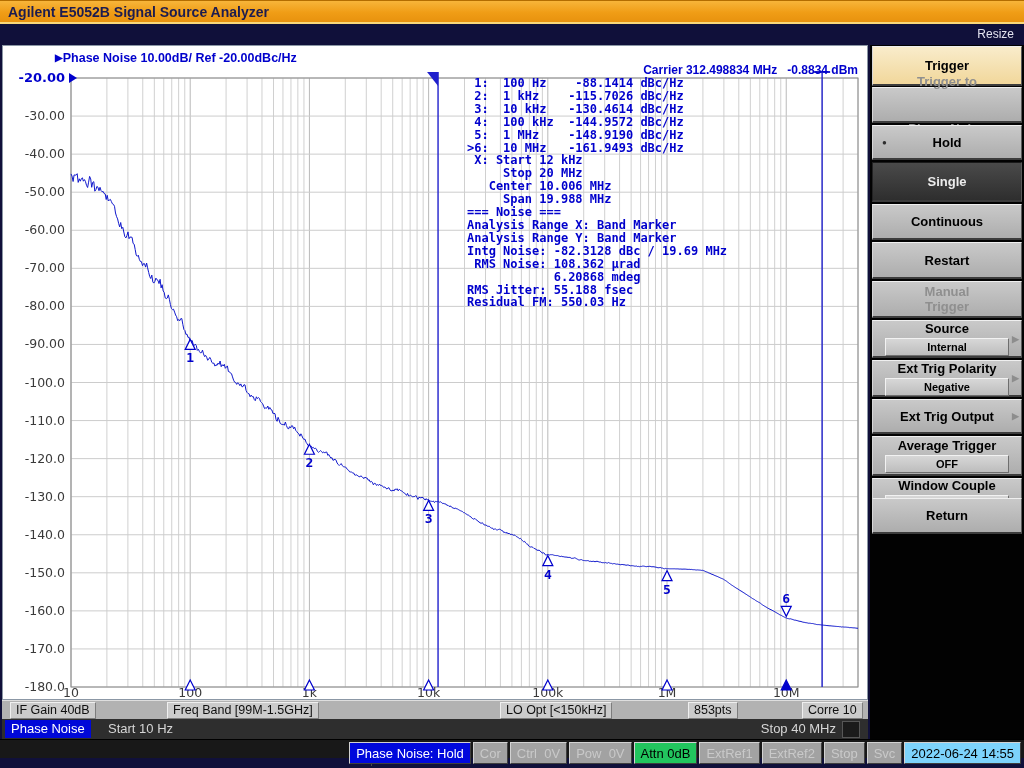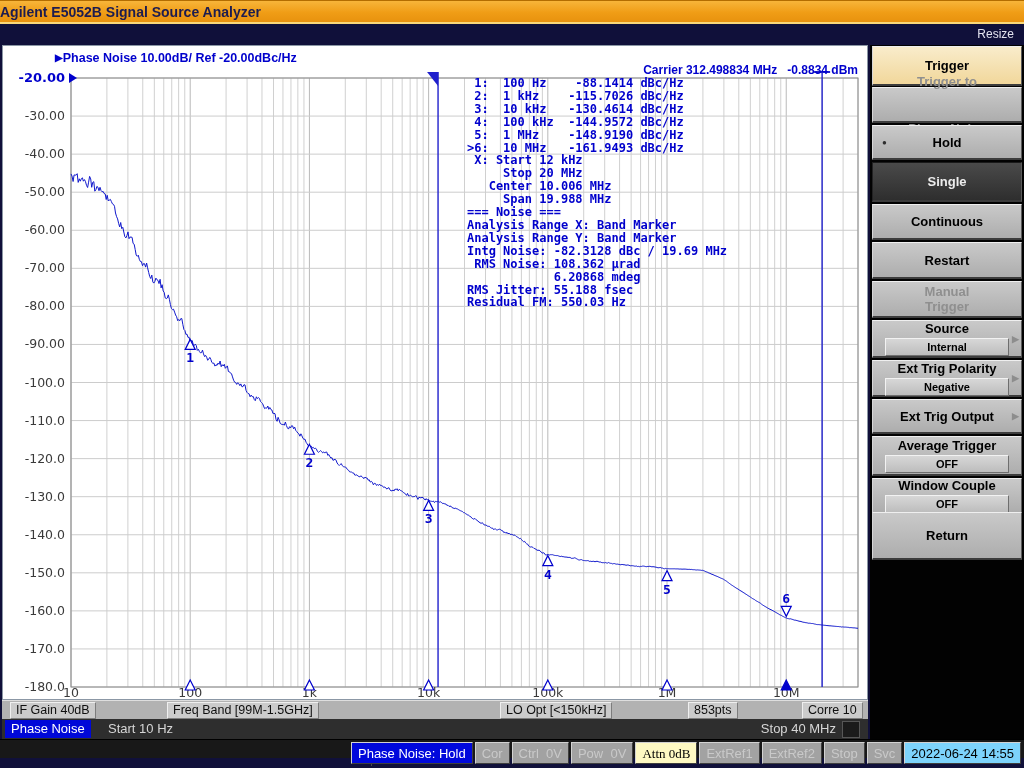--- a/index.html
+++ b/index.html
@@ -1,21 +1,21 @@
 <!DOCTYPE html>
 <html><head>
 <meta charset="utf-8">
 <style>
   html,body{margin:0;padding:0;background:#000;}
   .window{position:relative;width:1024px;height:768px;background:#10103a;overflow:hidden;
           font-family:"Liberation Sans",sans-serif;}
   .titlebar{position:absolute;left:0;top:0;width:1024px;height:24px;box-sizing:border-box;
             background:linear-gradient(180deg,#f7b53a 0%,#f09d16 55%,#e8920e 100%);
             border-top:1px solid #b36d00;border-bottom:2px solid #f9d87a;
-            color:#1c1c50;font-weight:bold;font-size:14px;line-height:22px;}
+            color:#1c1c50;font-weight:bold;font-size:14px;line-height:22px;padding-left:8px;}
   .subbar{position:absolute;left:0;top:26px;width:1024px;height:19px;background:#10103a;}
   .resize{position:absolute;right:10px;top:1px;color:#e3e3ef;font-size:12px;}
   .graph-panel{position:absolute;left:2px;top:45px;width:866px;height:655px;background:#fff;
                border:1px solid #8b97a5;box-sizing:border-box;}
   .trace-header{position:absolute;left:4px;top:5px;color:#0000cc;font-size:12.5px;font-weight:bold;white-space:pre;padding-left:48px;}
   .hdr-arrow{font-size:10px;position:relative;top:-1px;}
   #plot{position:absolute;left:0;top:0;width:864px;height:653px;}
   .carrier{position:absolute;right:9px;top:17px;color:#0000cc;font-size:12px;font-weight:bold;white-space:pre;}
   .mtable{position:absolute;left:464px;top:31px;color:#0000cc;white-space:pre;
           font-family:"DejaVu Sans Mono",monospace;font-size:12px;font-weight:bold;line-height:12.9px;}
@@ -42,21 +42,21 @@
   .skval{margin-top:2px;width:122px;line-height:16px;background:linear-gradient(180deg,#d7d7d7,#bdbdbd);
          border:1px solid;border-color:#f2f2f2 #6e6e6e #6e6e6e #f2f2f2;font-size:11px;}
   .skarrow{position:absolute;right:2px;top:50%;transform:translateY(-50%);font-size:9px;color:#8d8d8d;}
   .skdot{position:absolute;left:9px;top:50%;transform:translateY(-50%);font-size:8px;color:#2e2e2e;}
   .bottombar{position:absolute;left:0;top:739px;width:1024px;height:19px;background:#181818;border-top:1px solid #000;box-sizing:border-box;}
   .bcells{position:absolute;right:3px;top:2px;display:flex;}
   .bcell{display:inline-block;height:22px;line-height:21px;box-sizing:border-box;padding:0 6px;margin-left:2px;
          font-size:13px;background:#a2a2a2;border:1px solid;border-color:#d2d2d2 #3e3e3e #3e3e3e #d2d2d2;white-space:pre;}
   .bcell.dim{color:#c9c9c9;}
   .bcell.blue{background:#0008dc;color:#ffffff;}
-  .bcell.khaki{background:#fef9c3;color:#000;font-family:Liberation Serif, serif;}
+  .bcell.khaki{background:#22c55e;color:#000;}
   .bcell.light{background:#7dd3fc;color:#000;}
   .bsep{position:absolute;left:371px;top:2px;width:1px;height:24px;background:#4a4a4a;}
 </style>
 </head>
 <body>
 
 <div class="window">
   <div class="titlebar">
     <span>Agilent E5052B Signal Source Analyzer</span>
   </div>
@@ -254,21 +254,21 @@
         <span class="skarrow">▶</span>
       </div>
       <div class="skey normal" style="top: 391px; height: 40px;">
         <div class="skline">Average Trigger</div>
         <div class="skval">OFF</div>
       </div>
       <div class="skey normal" style="top: 433px; height: 36px;">
         <div class="skline">Window Couple</div>
         <div class="skval">OFF</div>
       </div>
-      <div class="skey normal" style="top: 467px; height: 48px; align-items: center;">
+      <div class="skey normal" style="top: 453px; height: 36px; align-items: center;">
         <div class="skline">Return</div>
       </div>
     </div>
 
   <div class="bottombar">
     <span class="bsep"></span>
     <span class="bcells" id="bottom-cells">
         <span class="bcell blue">Phase Noise: Hold</span>
         <span class="bcell dim">Cor</span>
         <span class="bcell dim">Ctrl  0V</span>

